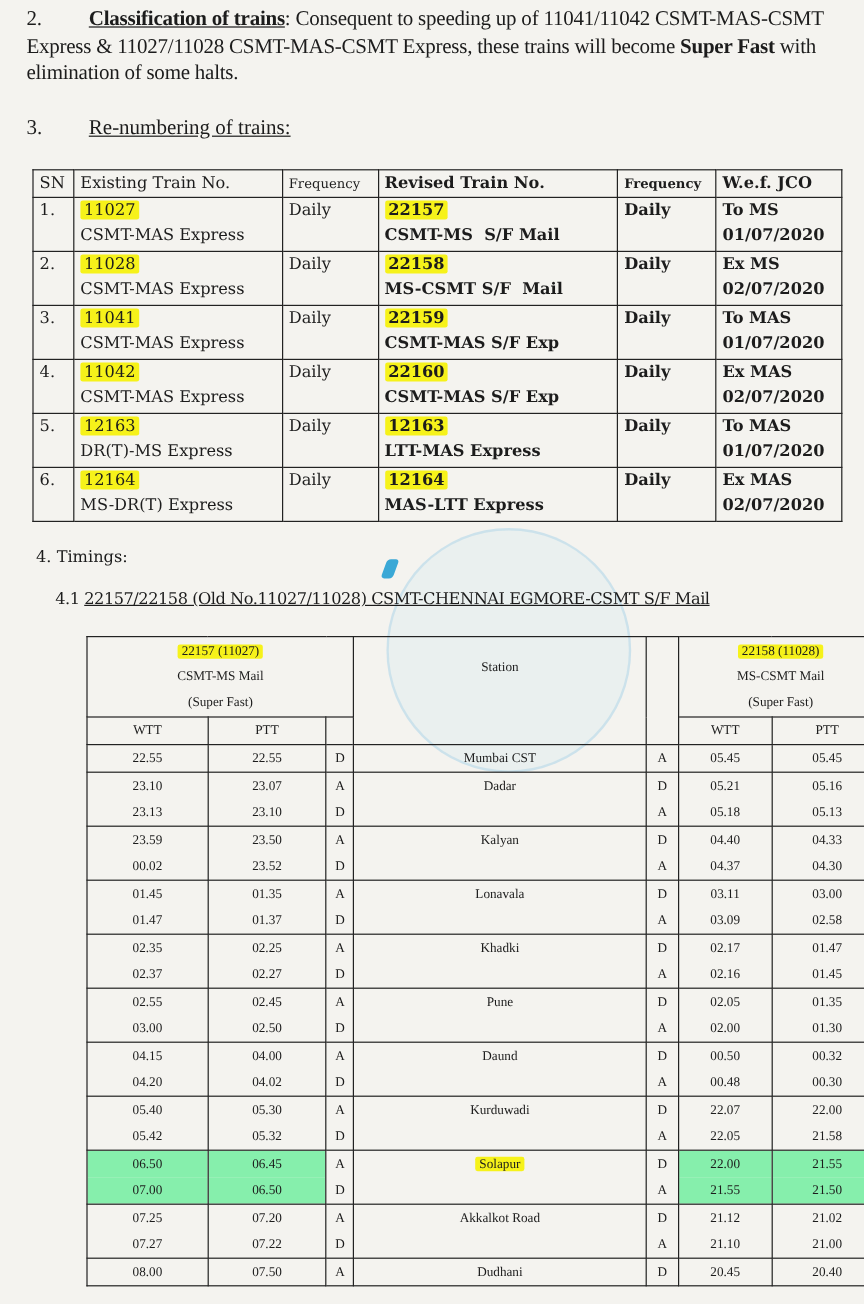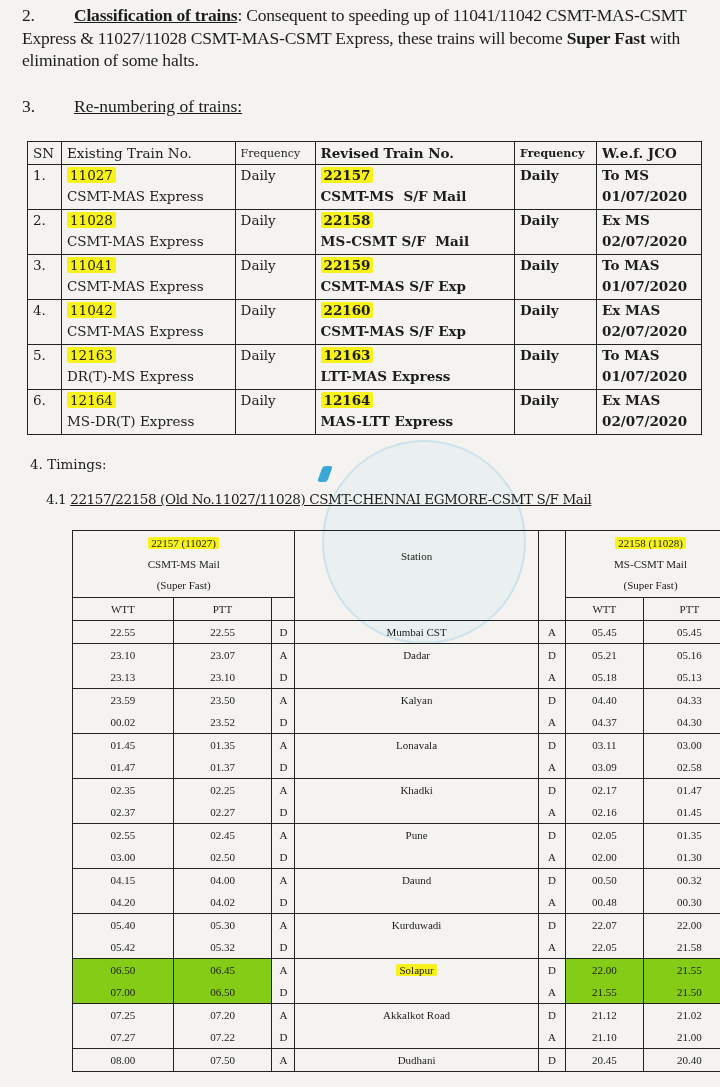--- a/index.html
+++ b/index.html
@@ -32,21 +32,21 @@
 
   .timing { position:absolute; left:72px; top:530px; width:664px; font-family:Liberation Serif, serif; font-size:11px; }
   .timing td, .timing th { border:1.6px solid #222; text-align:center; padding:0; font-weight:normal; }
   .timing .hdr td { height:64px; vertical-align:top; line-height:21px; padding-top:2px; }
   .timing .sub td { height:22px; }
   .timing td.tm { line-height:22px; vertical-align:top; }
   .timing td.stn { vertical-align:top; line-height:22px; }
   .timing .row td { height:44px; }
   .timing .row.single td { height:22px; }
   .tline { display:block; }
-  .tline.hl2 { background:#84cc16; }
+  .tline.hl2 { background:#86efac; }
   .stamp { position:absolute; left:322px; top:440px; width:200px; height:200px; border-radius:50%; border:2px solid rgba(150,200,230,0.35); background:rgba(190,225,240,0.18); pointer-events:none; }
   .tick { position:absolute; left:320px; top:466px; width:10px; height:16px; background:#3aa8d6; transform:skew(-20deg); border-radius:3px; }
 </style>
 </head>
 <body>
 
 <div class="stamp"></div>
 <div class="tick"></div>
 
 <div class="sec2">

